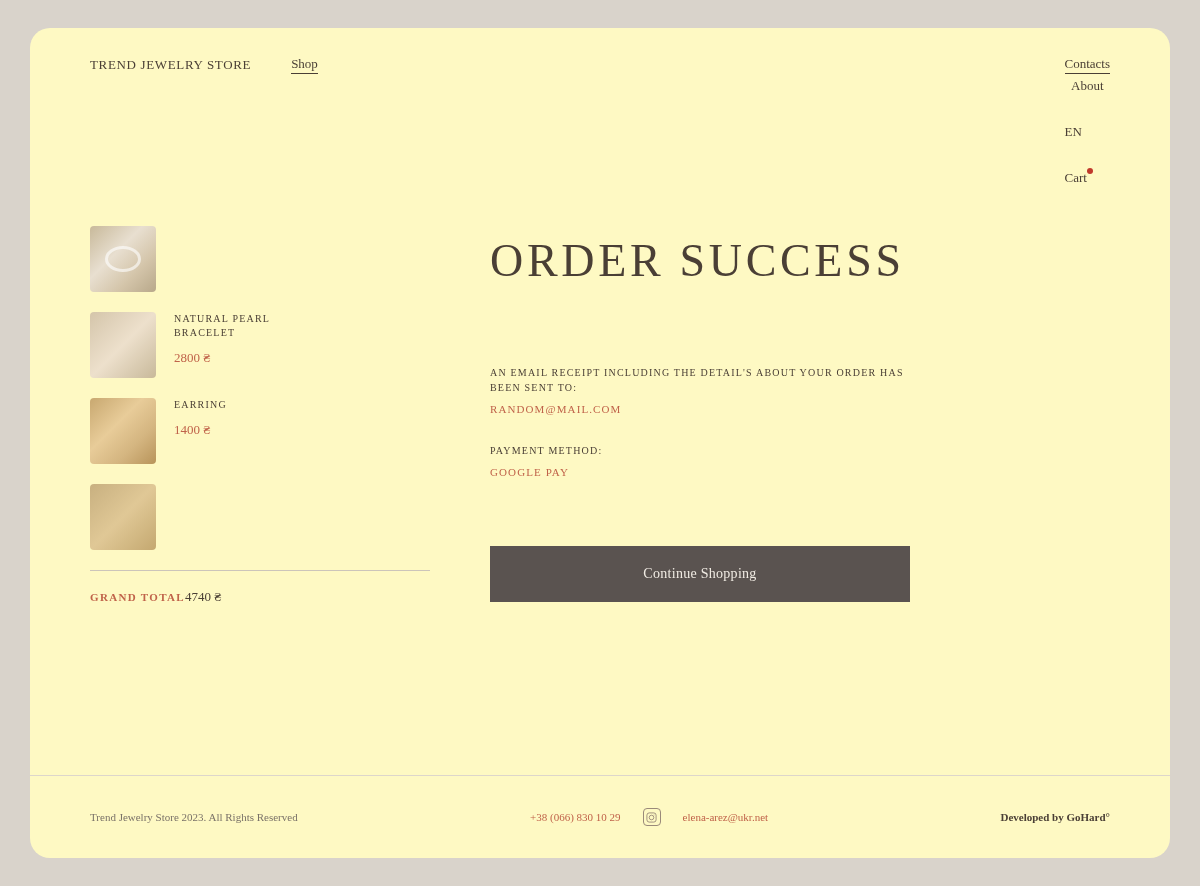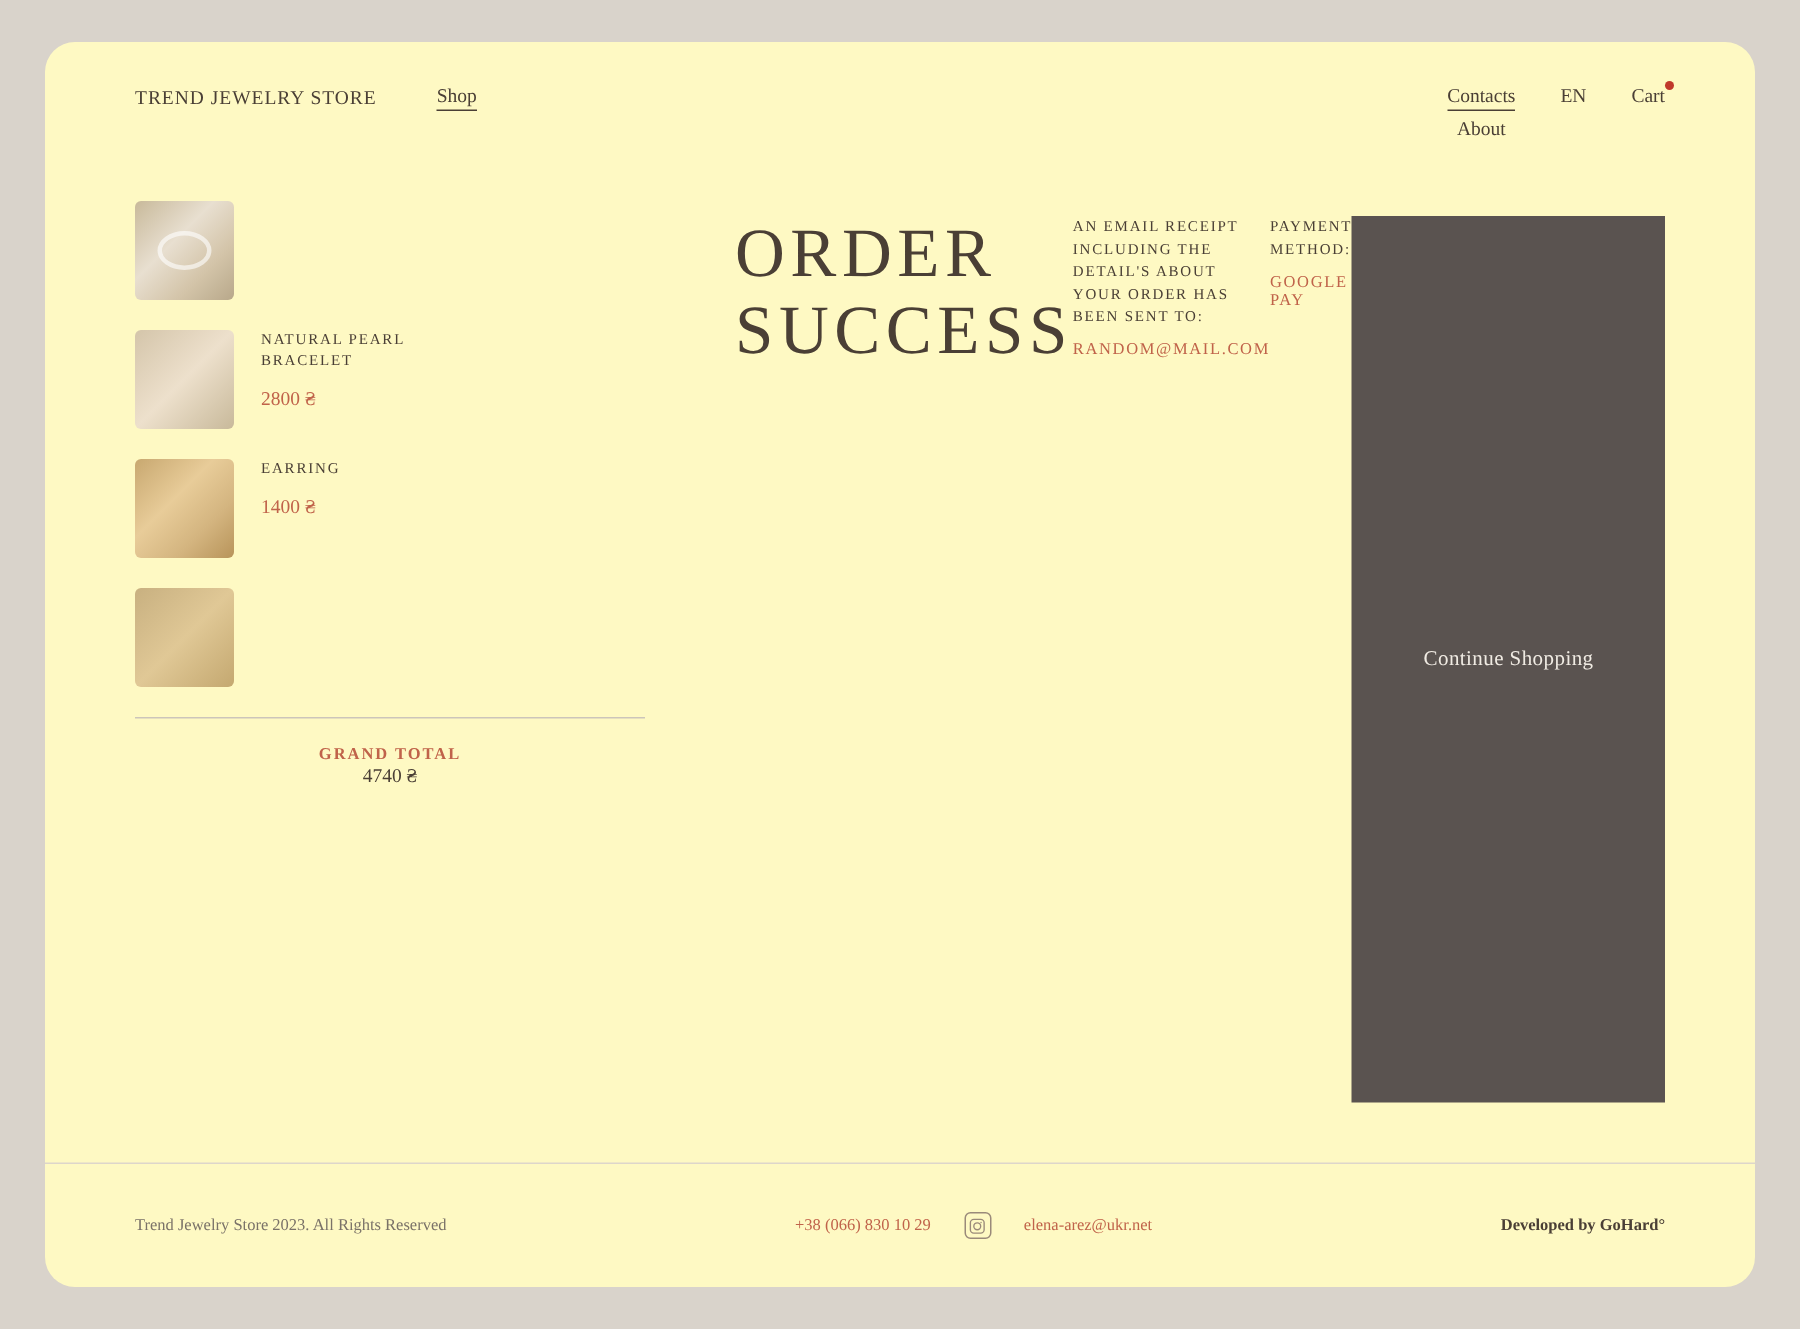--- a/index.html
+++ b/index.html
@@ -51,20 +51,21 @@
       color: #4a3f35;
       text-decoration: none;
       border-bottom: 1px solid #4a3f35;
       padding-bottom: 1px;
     }
 
     .header-right {
       display: flex;
       align-items: flex-start;
       gap: 30px;
+      flex-direction: column;
     }
 
     .nav-contacts {
       display: flex;
       flex-direction: column;
       align-items: center;
       gap: 4px;
     }
 
     .nav-link {
@@ -181,42 +182,42 @@
     .divider {
       border: none;
       border-top: 1px solid #ccc5ba;
       margin: 10px 0 18px 0;
     }
 
     .grand-total-row {
       display: flex;
       justify-content: flex-start;
       align-items: center;
-      flex-direction: column;
     }
 
     .grand-total-label {
       font-size: 11px;
       letter-spacing: 0.12em;
       color: #c0634a;
       text-transform: uppercase;
       font-weight: bold;
     }
 
     .grand-total-value {
       font-size: 13px;
       color: #4a3f35;
     }
 
     
     .order-success {
       flex: 1;
       display: flex;
-      flex-direction: row;
+      flex-direction: column;
       padding-top: 10px;
+      gap: 28px;
     }
 
     .order-success-title {
       font-family: 'Georgia', serif;
       font-size: 46px;
       color: #4a3f35;
       font-weight: normal;
       letter-spacing: 0.08em;
       text-transform: uppercase;
       margin-bottom: 50px;

